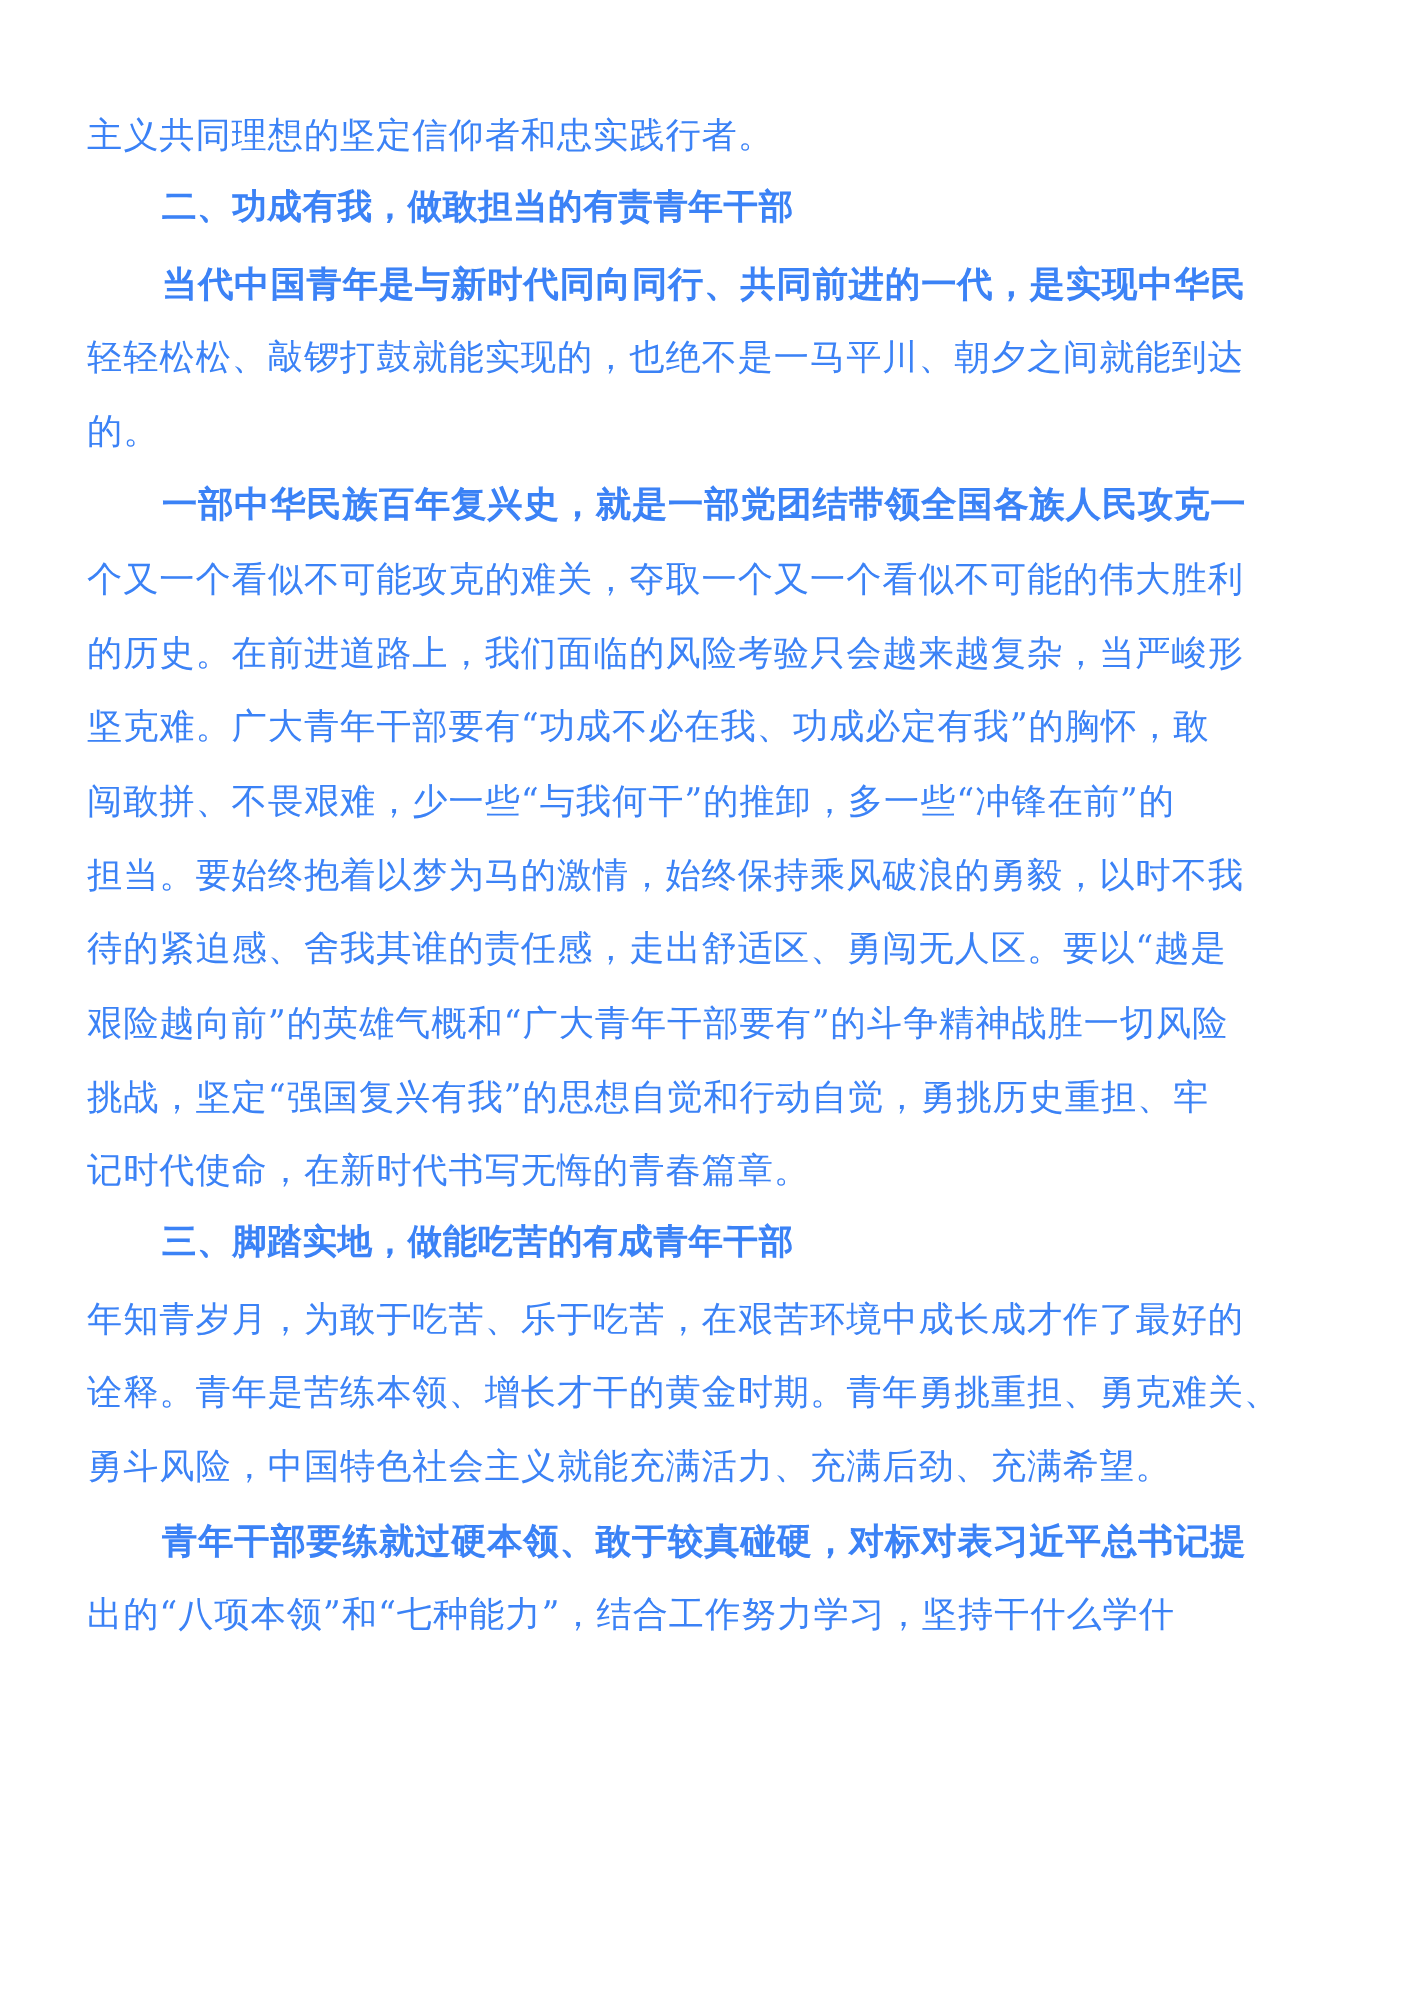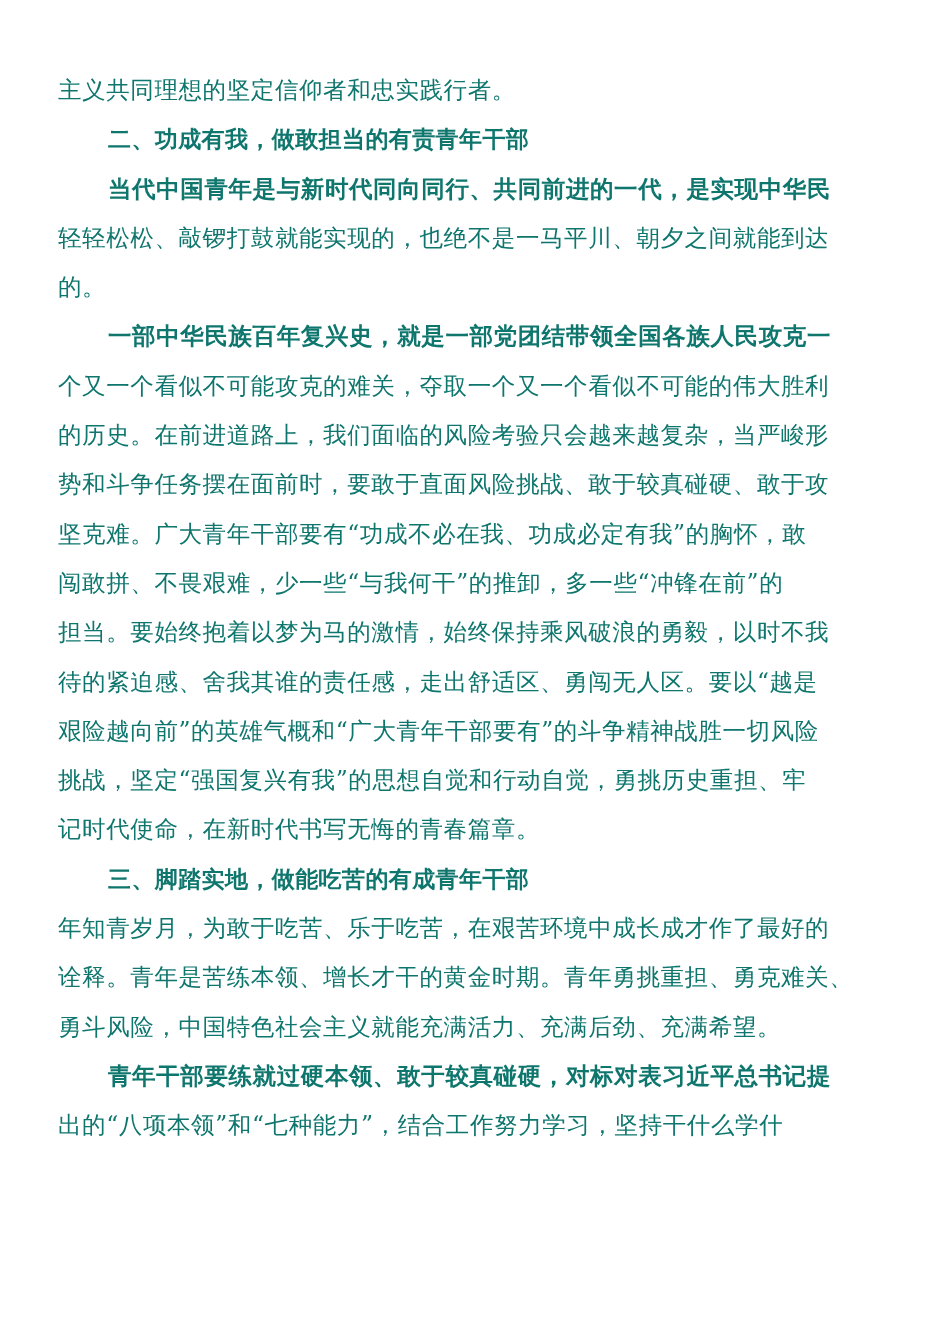--- a/index.html
+++ b/index.html
@@ -1,46 +1,45 @@
 <!DOCTYPE html>
 <html><head>
 <meta charset="utf-8">
 <style>
   html, body { margin: 0; padding: 0; background: #ffffff; }
   body { width: 950px; height: 1344px; position: relative; overflow: hidden; }
   .page { position: absolute; left: 58px; top: 66px; width: 840px; }
   .line {
     height: 49.3px; line-height: 49.3px;
     font-family: "DejaVu Serif", "Liberation Serif", serif;
-    font-size: 23.5px; color: #0f766e; white-space: nowrap;
+    font-size: 23.5px; color: #3b82f6; white-space: nowrap;
     letter-spacing: 0.6px;
   }
   .line.indent { padding-left: 50px; font-weight: bold; }
   .line.heading {
-    font-family: Liberation Serif, serif;
+    font-family: Liberation Mono, monospace;
     font-weight: bold; font-size: 23px; padding-left: 50px; letter-spacing: 0.4px;
   }
 </style>
 </head>
 <body>
 
 <div class="page">
 
   <div class="line">主义共同理想的坚定信仰者和忠实践行者。</div>
 
   <div class="line heading">二、功成有我，做敢担当的有责青年干部</div>
 
   <div class="line indent">当代中国青年是与新时代同向同行、共同前进的一代，是实现中华民</div>
   <div class="line">轻轻松松、敲锣打鼓就能实现的，也绝不是一马平川、朝夕之间就能到达</div>
   <div class="line">的。</div>
 
   <div class="line indent">一部中华民族百年复兴史，就是一部党团结带领全国各族人民攻克一</div>
   <div class="line">个又一个看似不可能攻克的难关，夺取一个又一个看似不可能的伟大胜利</div>
   <div class="line">的历史。在前进道路上，我们面临的风险考验只会越来越复杂，当严峻形</div>
-  <div class="line">势和斗争任务摆在面前时，要敢于直面风险挑战、敢于较真碰硬、敢于攻</div>
   <div class="line">坚克难。广大青年干部要有“功成不必在我、功成必定有我”的胸怀，敢</div>
   <div class="line">闯敢拼、不畏艰难，少一些“与我何干”的推卸，多一些“冲锋在前”的</div>
   <div class="line">担当。要始终抱着以梦为马的激情，始终保持乘风破浪的勇毅，以时不我</div>
   <div class="line">待的紧迫感、舍我其谁的责任感，走出舒适区、勇闯无人区。要以“越是</div>
   <div class="line">艰险越向前”的英雄气概和“广大青年干部要有”的斗争精神战胜一切风险</div>
   <div class="line">挑战，坚定“强国复兴有我”的思想自觉和行动自觉，勇挑历史重担、牢</div>
   <div class="line">记时代使命，在新时代书写无悔的青春篇章。</div>
 
   <div class="line heading">三、脚踏实地，做能吃苦的有成青年干部</div>
 

